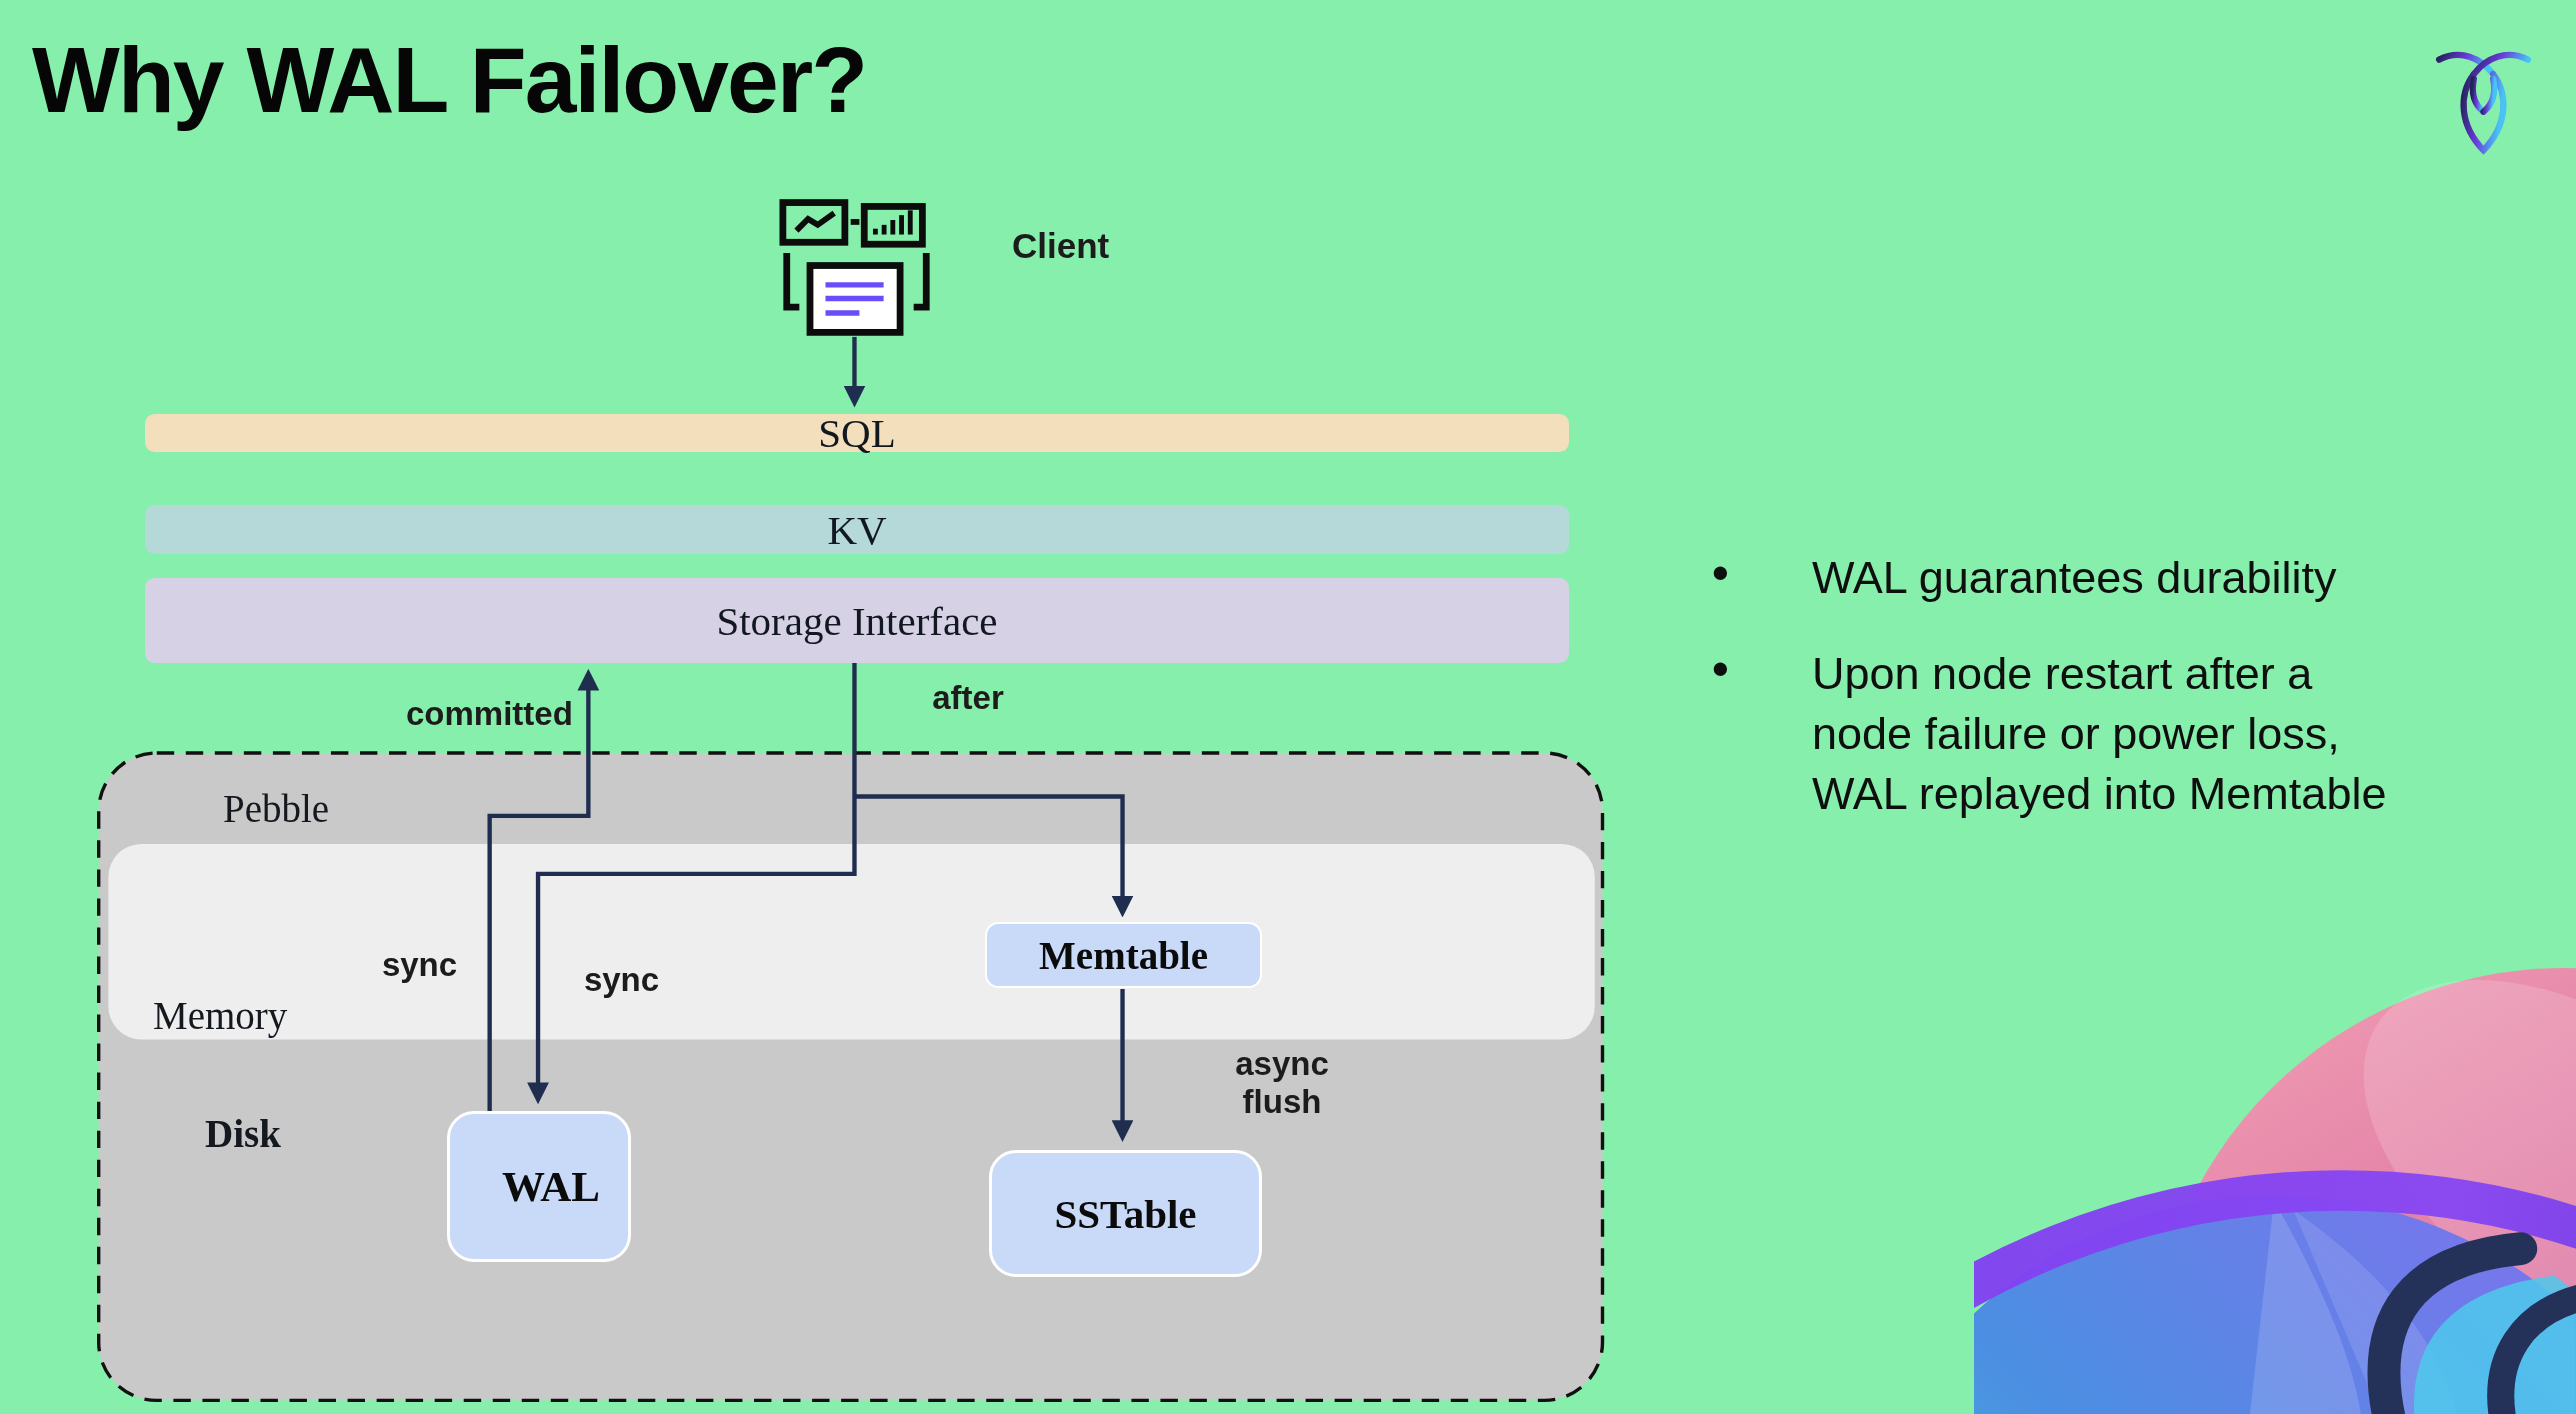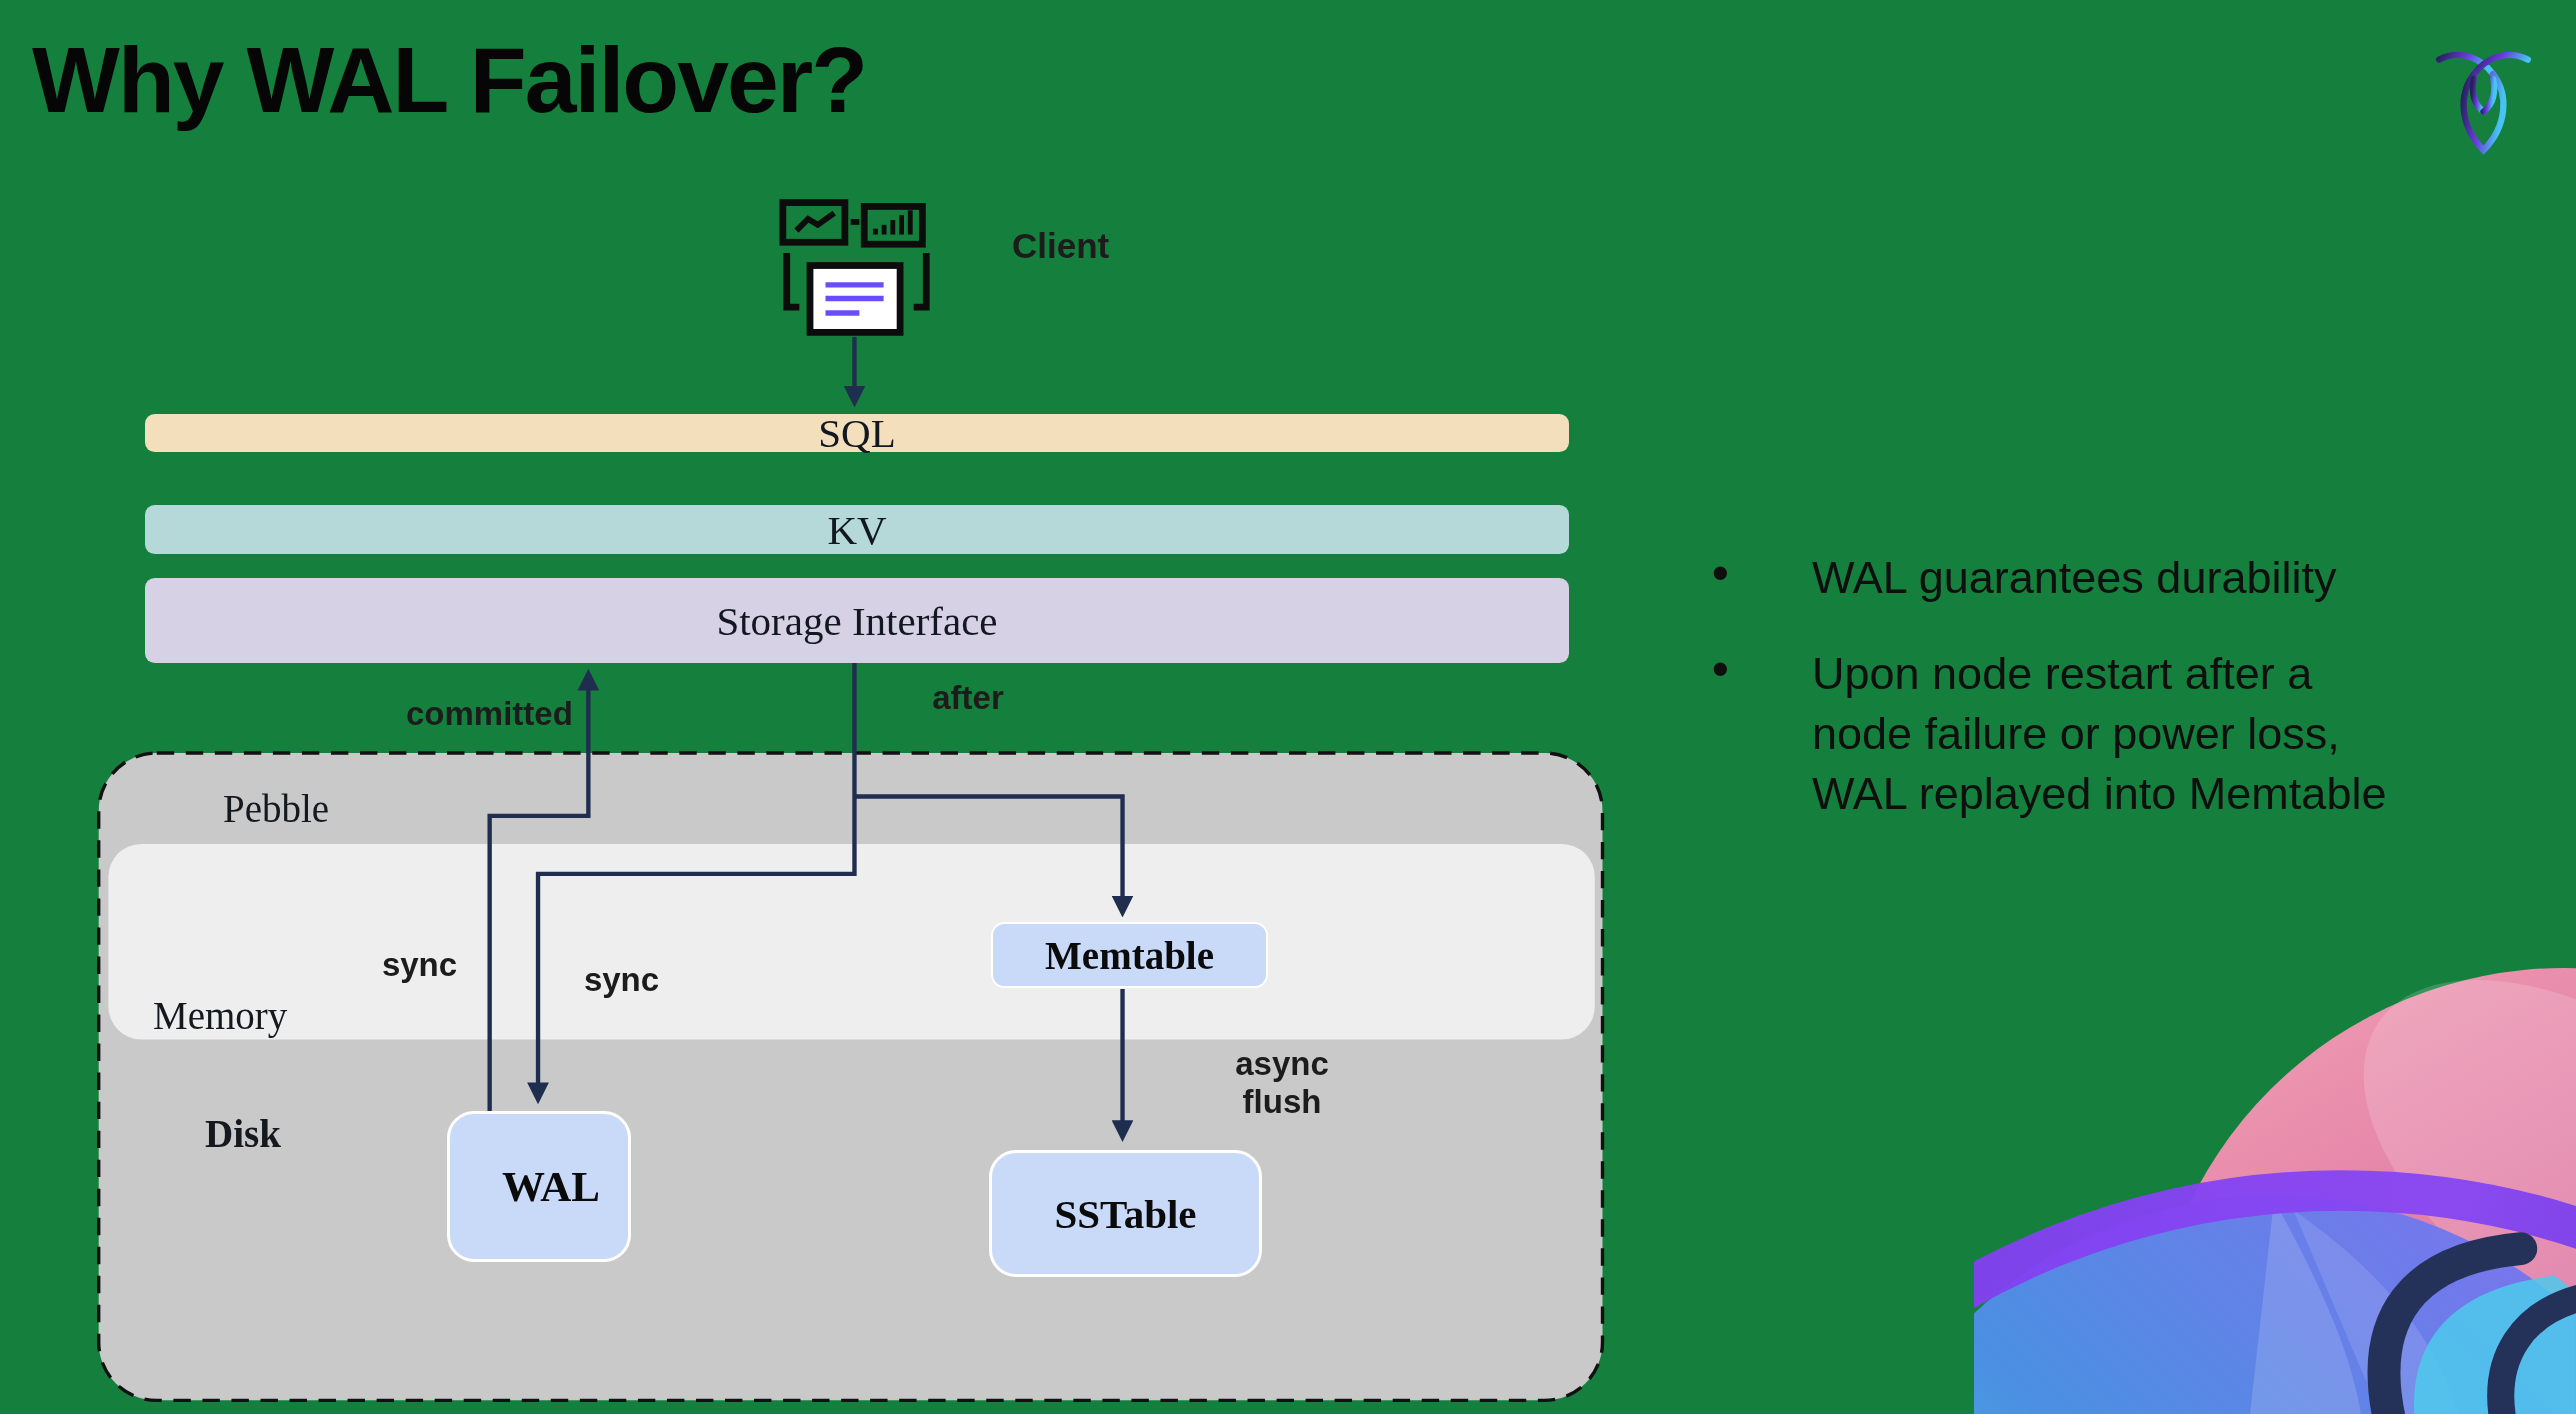--- a/index.html
+++ b/index.html
@@ -1,16 +1,16 @@
 <!DOCTYPE html>
 <html><head>
 <meta charset="utf-8">
 <style>
   html,body{margin:0;padding:0;background:#777;}
-  .slide{position:relative;width:2576px;height:1415px;background:#15803d;overflow:hidden;
+  .slide{position:relative;width:2576px;height:1415px;background:#86efac;overflow:hidden;
          font-family:"Liberation Sans",sans-serif;}
   .abs{position:absolute;}
 
   
   .title{left:32px;top:27px;font-size:93px;font-weight:800;letter-spacing:-1.9px;color:#060606;}
 
   
   .bar{left:145px;width:1424px;border-radius:9.7px;display:flex;align-items:center;justify-content:center;
        font-family:"Liberation Serif",serif;font-size:41px;color:#121820;z-index:3;}
   .bar-sql{top:414px;height:38px;background:#f4dfbc;}
@@ -30,21 +30,21 @@
   .lbl-commit{left:905px;top:679px;width:126px;text-align:center;}
   .lbl-sync-left{left:381px;top:946px;width:77px;text-align:center;}
   .lbl-sync-right{left:583px;top:961px;width:77px;text-align:center;}
   .lbl-async{left:1195px;top:1045px;width:174px;text-align:center;}
 
   
   .node{background:#c9d9f8;border:3.9px solid #ffffff;border-radius:27px;display:flex;align-items:center;
         justify-content:center;font-family:"Liberation Serif",serif;font-weight:bold;color:#0b0b0b;
         box-sizing:border-box;z-index:4;}
   .node-wal{left:447px;top:1111px;width:184px;height:151px;font-size:43px;padding-left:24px;}
-  .node-memtable{left:985px;top:922px;width:277px;height:66px;font-size:39px;border-radius:13.5px;border-width:2.9px;margin-left:6px;}
+  .node-memtable{left:985px;top:922px;width:277px;height:66px;font-size:39px;border-radius:13.5px;border-width:2.9px;}
   .node-sstable{left:989px;top:1150px;width:273px;height:127px;font-size:41px;}
 
   
   .bullet{left:1711px;display:flex;align-items:flex-start;z-index:5;}
   .bullet-1{top:548px;}
   .bullet-2{top:644px;}
   .bullet-dot{width:101px;font-size:31px;color:#0f0f0f;padding-top:5.8px;}
   .bullet-text{font-size:45px;line-height:60px;color:#0f0f0f;white-space:pre-line;max-width:794px;}
 
   svg{display:block;}

